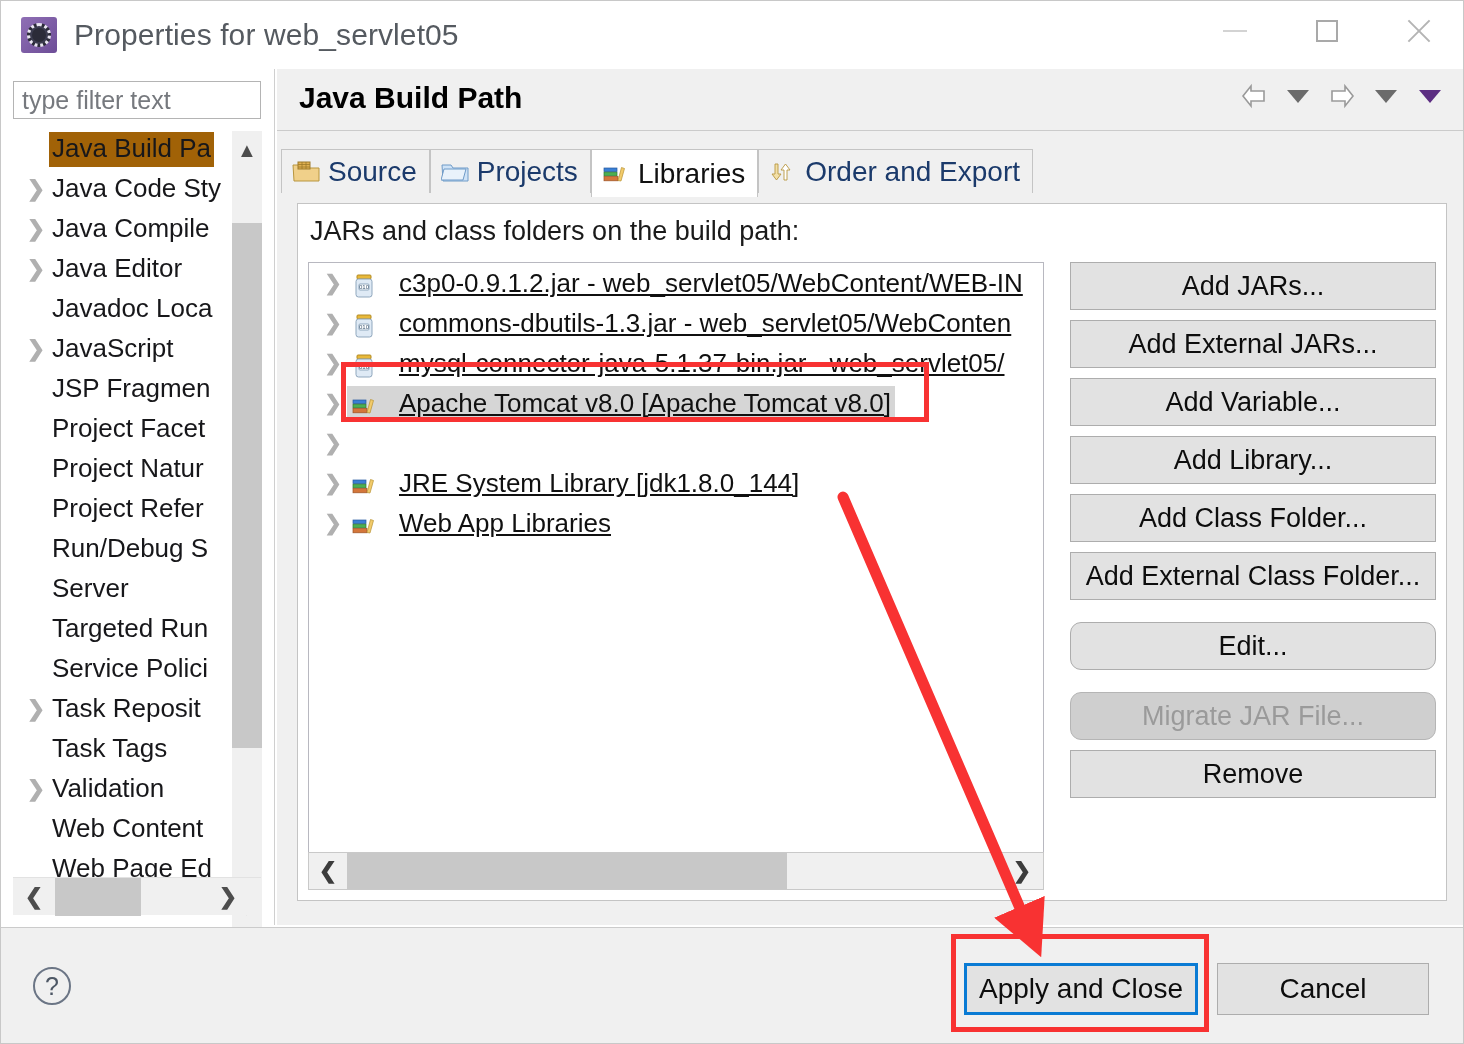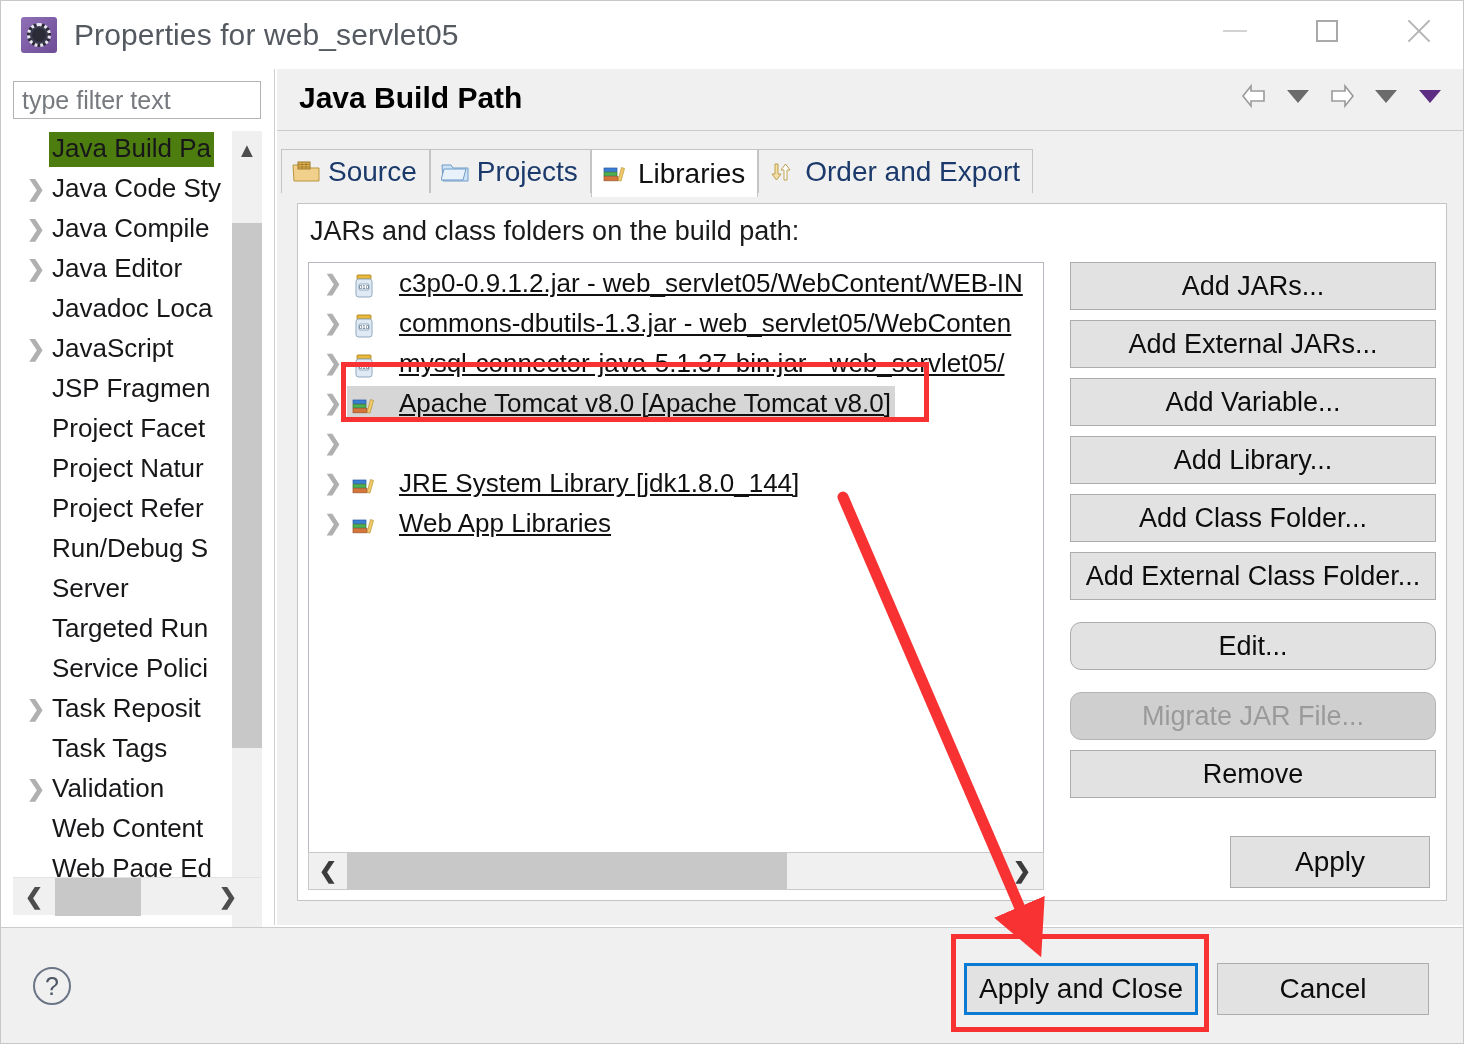--- a/index.html
+++ b/index.html
@@ -84,21 +84,21 @@
   }
   .tree-item {
     position: relative;
     height: 40px;
     display: flex; align-items: center;
     white-space: nowrap;
     font-size: 26px; color: #17171a;
     padding-left: 22px;
   }
   .tree-item.selected > .tree-label {
-    background: #4d7c0f;
+    background: #a16207;
   }
   .tree-arrow {
     width: 26px; min-width: 26px; text-align: center;
     color: #b0b0b0; font-size: 22px; font-weight: bold;
     line-height: 1;
   }
   .tree-arrow.empty { visibility: hidden; }
   .tree-label { padding: 1px 3px 3px 3px; }
   
   #tree-vscroll {
@@ -604,21 +604,20 @@
           <button class="sbtn">Add External JARs...</button>
           <button class="sbtn">Add Variable...</button>
           <button class="sbtn">Add Library...</button>
           <button class="sbtn">Add Class Folder...</button>
           <button class="sbtn">Add External Class Folder...</button>
           <button class="sbtn spaced">Edit...</button>
           <button class="sbtn disabled spaced" disabled="">Migrate JAR File...</button>
           <button class="sbtn">Remove</button>
         </div>
 
-      <button id="apply-btn">Apply</button>
     </div>
   </div>
 
   <div id="footer"></div>
   <div id="help-icon">?</div>
   <button id="apply-close-btn">Apply and Close</button>
   <button id="cancel-btn">Cancel</button>
 
   <div id="anno-box-tomcat"></div>
   <div id="anno-box-applyclose"></div>

